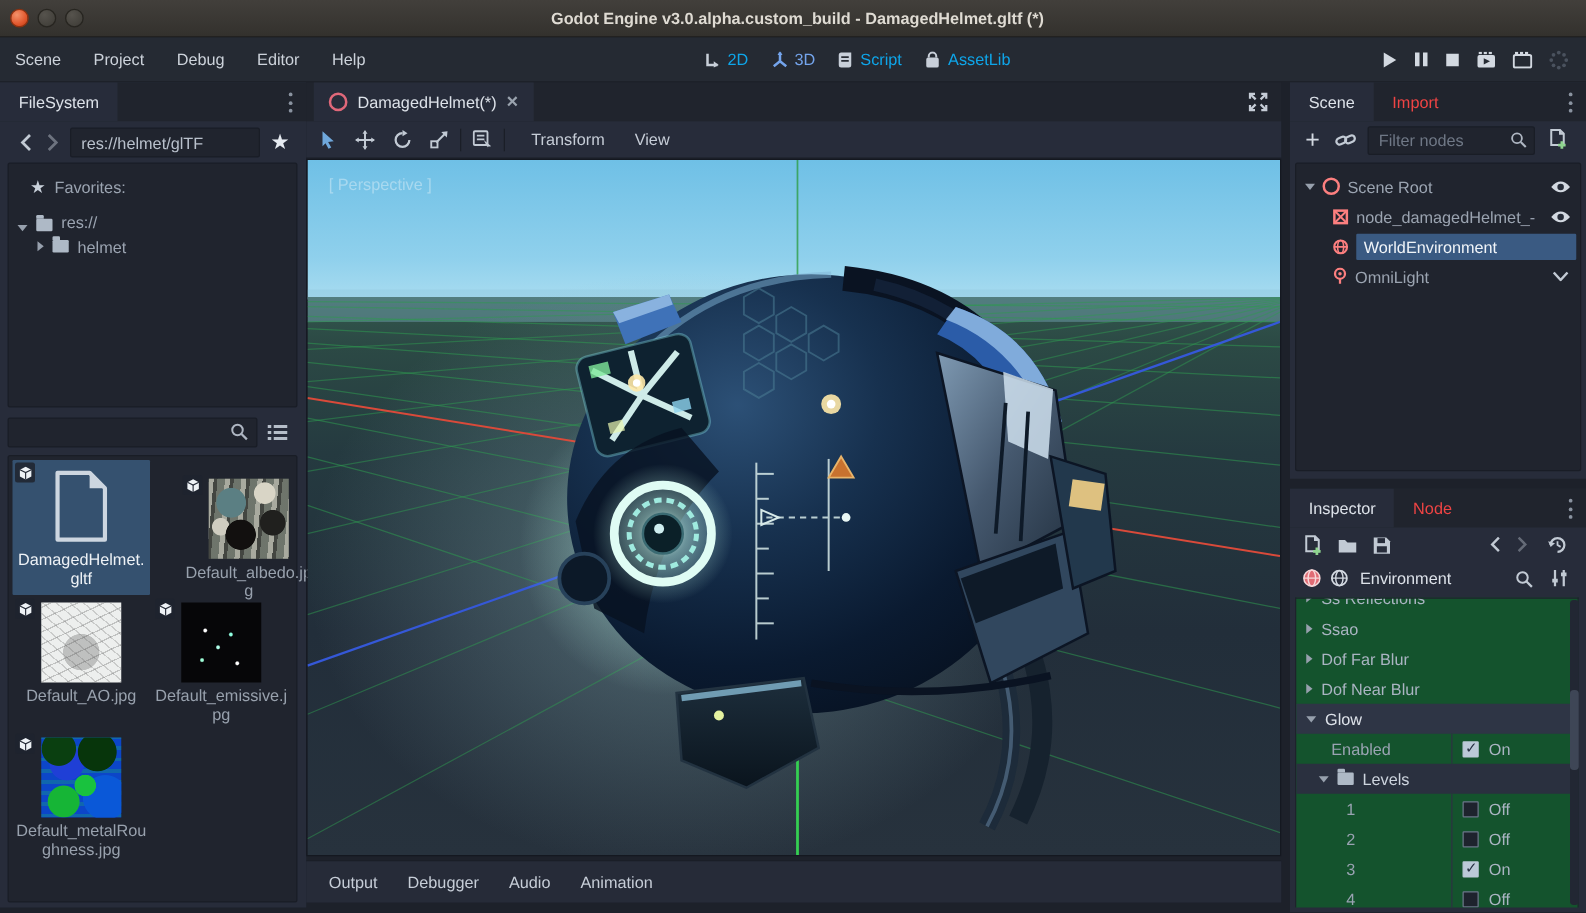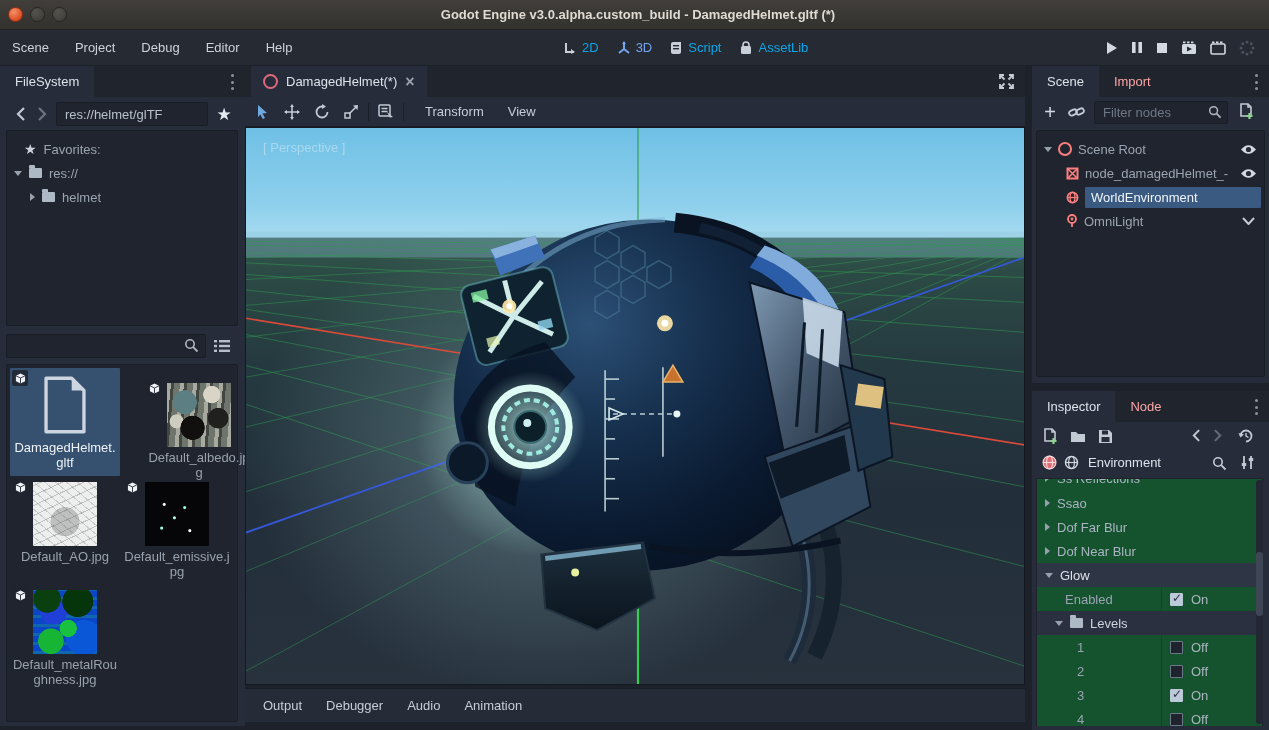--- a/index.html
+++ b/index.html
@@ -24,21 +24,21 @@
   .menubar{left:0;top:30px;width:1269px;height:36px;background:#252a33;border-bottom:1px solid #1b1f27;box-sizing:border-box;}
   .menus{position:absolute;left:12px;top:0;height:35px;display:flex;align-items:center;gap:26px;color:#ccd2da;}
   .menu-item{cursor:default;}
   .modes{position:absolute;left:563px;top:0;height:35px;display:flex;align-items:center;gap:18px;}
   .mode{display:flex;align-items:center;gap:5px;color:#0ea5e9;}
   .mode.active{color:#74a4ec;}
   .playback{position:absolute;right:14px;top:0;height:35px;display:flex;align-items:center;gap:13px;color:#d3d9e1;}
   
   .dock{background:#272c3a;}
   .dock-tabs{position:absolute;left:0;top:0;right:0;height:31px;background:#20242d;display:flex;align-items:stretch;}
-  .dock-tab{padding:0 15px;line-height:31px;font-size:13px;color:#fca5a5;}
+  .dock-tab{padding:0 15px;line-height:31px;font-size:13px;color:#ef4444;}
   .dock-tab.active{background:#272c3a;color:#dde2e9;}
   .vdots{position:absolute;right:6px;top:8px;width:14px;height:16px;display:flex;flex-direction:column;align-items:center;justify-content:space-between;}
   .vdots i{width:3px;height:3px;border-radius:50%;background:#8a93a0;}
   .inset{background:#20242e;border:1px solid #191d26;border-radius:2px;box-sizing:border-box;}
   input.godot{background:#20242e;border:1px solid #191d26;border-radius:2px;color:#b9c1cc;
     font-family:"Liberation Sans","DejaVu Sans",sans-serif;font-size:13px;padding:0 8px;outline:none;box-sizing:border-box;}
   input.godot::placeholder{color:#6f7886;}
   .ibtn{display:inline-flex;align-items:center;justify-content:center;color:#b6bec9;}
   .tri-d{width:0;height:0;border-top:5px solid #97a0ad;border-left:4px solid transparent;border-right:4px solid transparent;display:inline-block;}
   .tri-r{width:0;height:0;border-left:5px solid #97a0ad;border-top:4px solid transparent;border-bottom:4px solid transparent;display:inline-block;}
@@ -231,21 +231,21 @@
       </svg>
     </span>
   <input class="abs godot" style="left: 56px; top: 36px; width: 152px; height: 24px;" value="res://helmet/glTF">
   <span class="abs ibtn" style="left:212px;top:36px;width:24px;height:24px;font-size:17px;color:#e6ebf1;">★</span>
 
   <div class="abs inset" style="left:6px;top:64px;width:232px;height:196px;">
     <div class="treerow" style="top:6px;padding-left:16px;">
       <span style="color:#c9d1db;font-size:14px;">★</span>
       <span>Favorites:</span>
     </div>
-    <div class="treerow" style="top:30px;padding-left:6px;">
+    <div class="treerow" style="top:30px;padding-left:6px;align-items:flex-end;">
       <span class="tri-d"></span>
       <span class="folder"></span>
       <span>res://</span>
     </div>
     <div class="treerow" style="top:54px;padding-left:22px;">
       <span class="tri-r"></span>
       <span class="folder"></span>
       <span>helmet</span>
     </div>
   </div>

